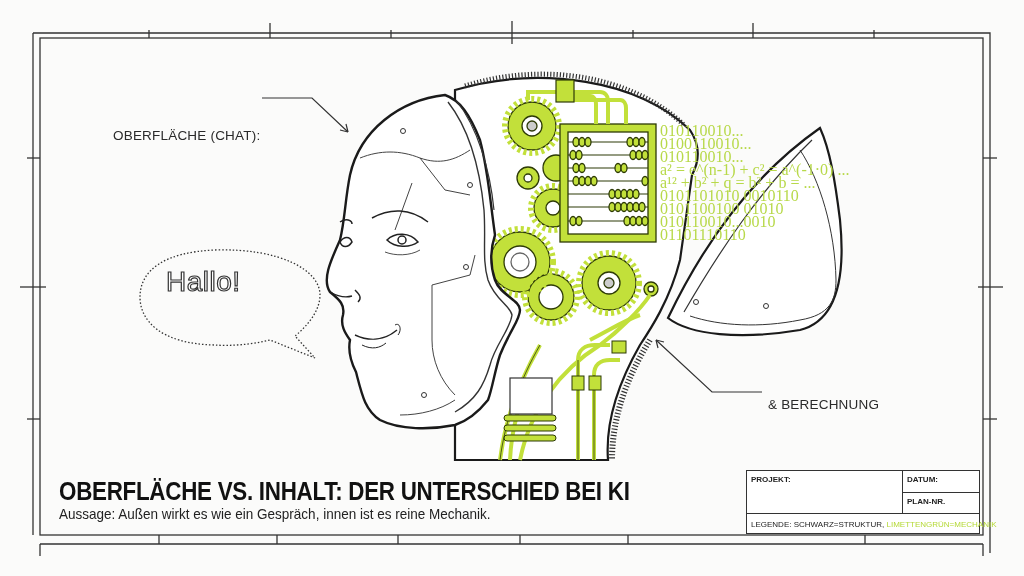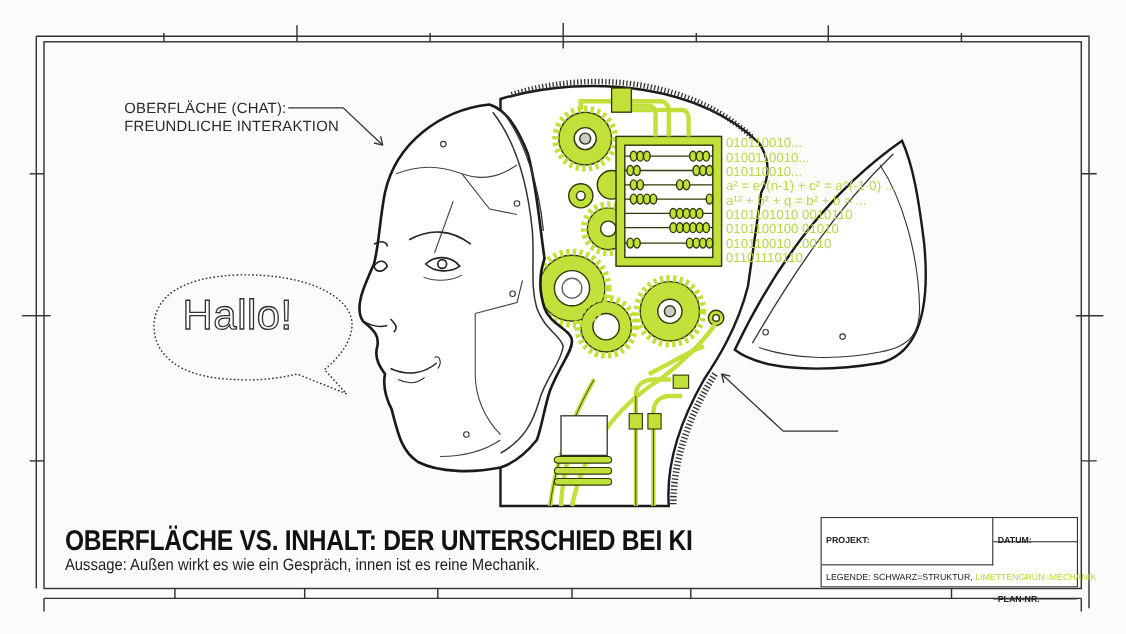--- a/index.html
+++ b/index.html
@@ -1,37 +1,37 @@
 <!DOCTYPE html>
 <html><head>
 <meta charset="utf-8">
 <style>
   html, body { margin:0; padding:0; }
   body { width:1024px; height:576px; background:#fbfbfa; position:relative; overflow:hidden;
          font-family:"Liberation Sans", "DejaVu Sans", sans-serif; color:#1a1a1a; }
   .frame-svg { position:absolute; left:0; top:0; }
-  .label { position:absolute; line-height:1.15; }
+  .label { position:absolute; line-height:1.15;margin-top:37px; }
   .callout-surface { left:113px; top:91px; font-size:13.5px; letter-spacing:0.2px; color:#2a2a2a; }
   .callout-content { left:768px; top:360px; font-size:13.5px; letter-spacing:0.2px; color:#2a2a2a; }
   .callout-content .bold { font-weight:bold; color:#111; }
   .title { position:absolute; left:59px; top:476px; font-size:26px; font-weight:bold; letter-spacing:-0.3px;
            color:#111; transform:scaleX(0.86); transform-origin:left center; white-space:nowrap; }
   .subtitle { position:absolute; left:59px; top:505px; font-size:15px; color:#222;
               transform:scaleX(0.9); transform-origin:left center; white-space:nowrap; }
   .titleblock { position:absolute; left:746px; top:470px; width:234px; height:64px; border:1.5px solid #333; background:#fff; box-sizing:border-box; }
   .tb-projekt { position:absolute; left:0; top:0; width:156px; height:43px; border-right:1.5px solid #333; border-bottom:1.5px solid #333; box-sizing:border-box; }
   .tb-datum { position:absolute; left:156px; top:0; right:0; height:22px; border-bottom:1.5px solid #333; box-sizing:border-box;text-decoration:underline; }
-  .tb-plan { position:absolute; left:156px; top:22px; right:0; height:21px; border-bottom:1.5px solid #333; box-sizing:border-box;margin-top:31px; }
+  .tb-plan { position:absolute; left:156px; top:22px; right:0; height:21px; border-bottom:1.5px solid #333; box-sizing:border-box; }
   .tb-legend { position:absolute; left:0; top:43px; right:0; bottom:0; }
-  .tb-text { position:absolute; left:4px; top:16px; font-size:8px; font-weight:bold; color:#222; white-space:nowrap; }
+  .tb-text { position:absolute; left:4px; top:4px; font-size:8px; font-weight:bold; color:#222; white-space:nowrap; }
   .tb-legend .tb-text { top:6px; font-weight:normal; }
   .lime { color:#b5d936; }
-  .hallo { position:absolute; left:166px; top:266px; font-size:38px; color:#fff;
+  .hallo { position:absolute; left:166px; top:266px; font-size:28px; color:#fff;
            -webkit-text-stroke:1.2px #333; letter-spacing:0.5px; }
-  .code { position:absolute; left:660px; top:124px; font-family:Liberation Sans, sans-serif; font-size:12px;
+  .code { position:absolute; left:660px; top:124px; font-family:Liberation Serif, serif; font-size:16px;
           line-height:13px; color:#b8d94a; white-space:pre; }
 </style>
 </head>
 <body>
 
 <svg class="frame-svg" width="1024" height="576" viewBox="0 0 1024 576">
   <g stroke="#333" stroke-width="1.3" fill="none">
 
     <polyline points="33,33 990,33 990,553"></polyline>
     <line x1="33" y1="33" x2="33" y2="535"></line>
@@ -255,24 +255,24 @@
 <span>010110010...</span>
 <span>a² = e^(n-1) + c² = a^(-1·0) ...</span>
 <span>a¹² + b² + q = b² + b = ...</span>
 <span>0101101010 0010110</span>
 <span>0101100100 01010</span>
 <span>010110010...0010</span>
 <span>01101110110</span></div>
 
 <div class="label callout-surface">
   <div>OBERFLÄCHE (CHAT):</div>
-  <div>FREUNDLICHE INTERAKTION</div>
 </div>
 
 <div class="label callout-content">
+  <div>&amp; BERECHNUNG</div>
 </div>
 
 <div class="title">OBERFLÄCHE VS. INHALT: DER UNTERSCHIED BEI KI</div>
 <div class="subtitle">Aussage: Außen wirkt es wie ein Gespräch, innen ist es reine Mechanik.</div>
 
 <div class="titleblock">
   <div class="tb-projekt">
     <span class="tb-text">PROJEKT:</span>
   </div>
   <div class="tb-datum">

